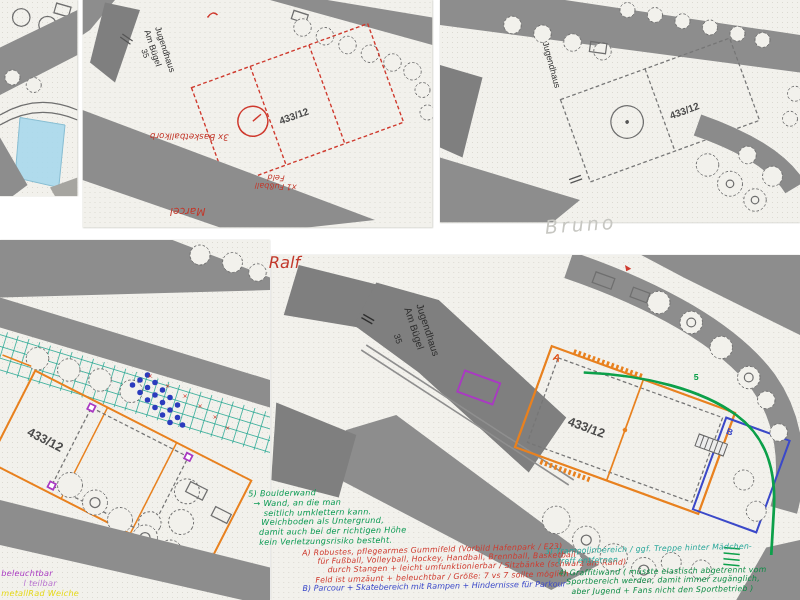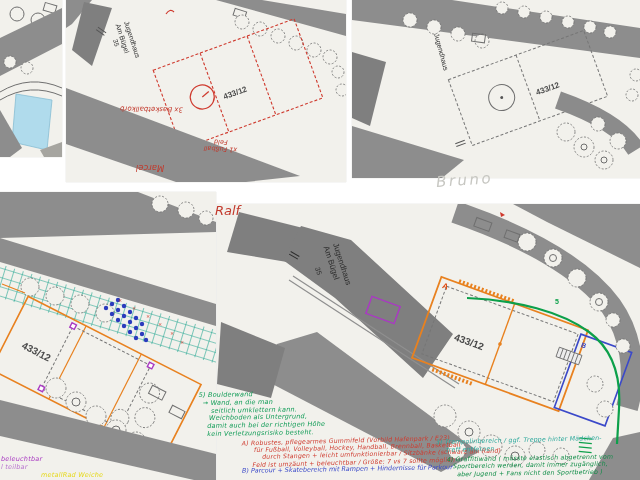--- a/index.html
+++ b/index.html
@@ -13,22 +13,22 @@
   .note{line-height:7.4px;letter-spacing:0.2px;}
   .note div{white-space:nowrap;}
   #marcel{left:136px;top:163px;font-size:8.5px;color:#c2382b;transform:rotate(180deg);}
   #bruno{left:436px;top:171px;font-size:15px;color:#c7c7c2;letter-spacing:2.5px;transform:rotate(-4deg);}
   #ralf{left:215px;top:203px;font-size:13px;color:#c2382b;}
   #basketball{left:120px;top:105px;font-size:7px;color:#c2382b;transform:rotate(181deg);}
   #fussball{left:204px;top:138px;font-size:6.5px;line-height:7px;color:#c2382b;
             transform:rotate(183deg);text-align:center;}
   #notes-bl{left:1px;top:455px;font-size:6.5px;line-height:8px;}
   #notes-bl .l1{color:#a93ac2;}
-  #notes-bl .l2{color:#b873cf;}
-  #notes-bl .l3{color:#e6d918;margin-left:40px;}
+  #notes-bl .l2{color:#b873cf;text-align:center;}
+  #notes-bl .l3{color:#e6d918;}
   #note5{left:199px;top:391px;font-size:6.5px;line-height:7.8px;color:#0e9b55;transform:rotate(-1deg);}
   #noteA{left:242px;top:436px;font-size:6.2px;line-height:7.2px;color:#cf3a2e;transform:rotate(-1.5deg);}
   #noteB{left:242px;top:465px;font-size:6.4px;color:#3b49c9;transform:rotate(-1deg);}
   #note3{left:436px;top:436px;font-size:6.2px;line-height:7.6px;color:#2aa79b;transform:rotate(-1.5deg);}
   #note4{left:447px;top:454px;font-size:6.2px;line-height:7.4px;color:#0e8c46;transform:rotate(-1deg);}
   .red-line{stroke:#cf3a2e;fill:none;stroke-width:1.2;}
   .red-dash{stroke:#cf3a2e;fill:none;stroke-width:1.1;stroke-dasharray:3,2;}
   .gray-line{stroke:#6f6f6f;fill:none;stroke-width:1;}
   .gray-dash{stroke:#767676;fill:none;stroke-width:1;stroke-dasharray:3,2;}
   .tree{stroke:#6f6f6f;fill:#f2f1ec;stroke-width:0.8;stroke-dasharray:2,1.6;}

